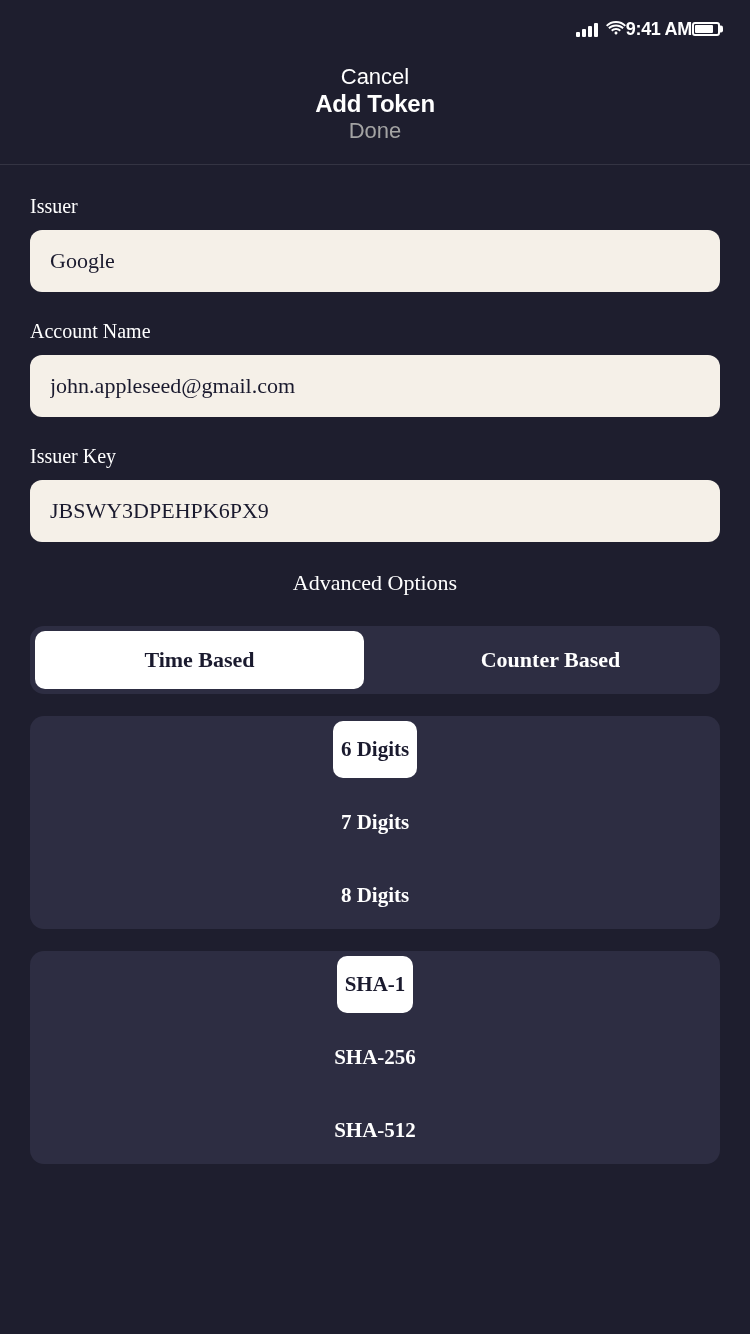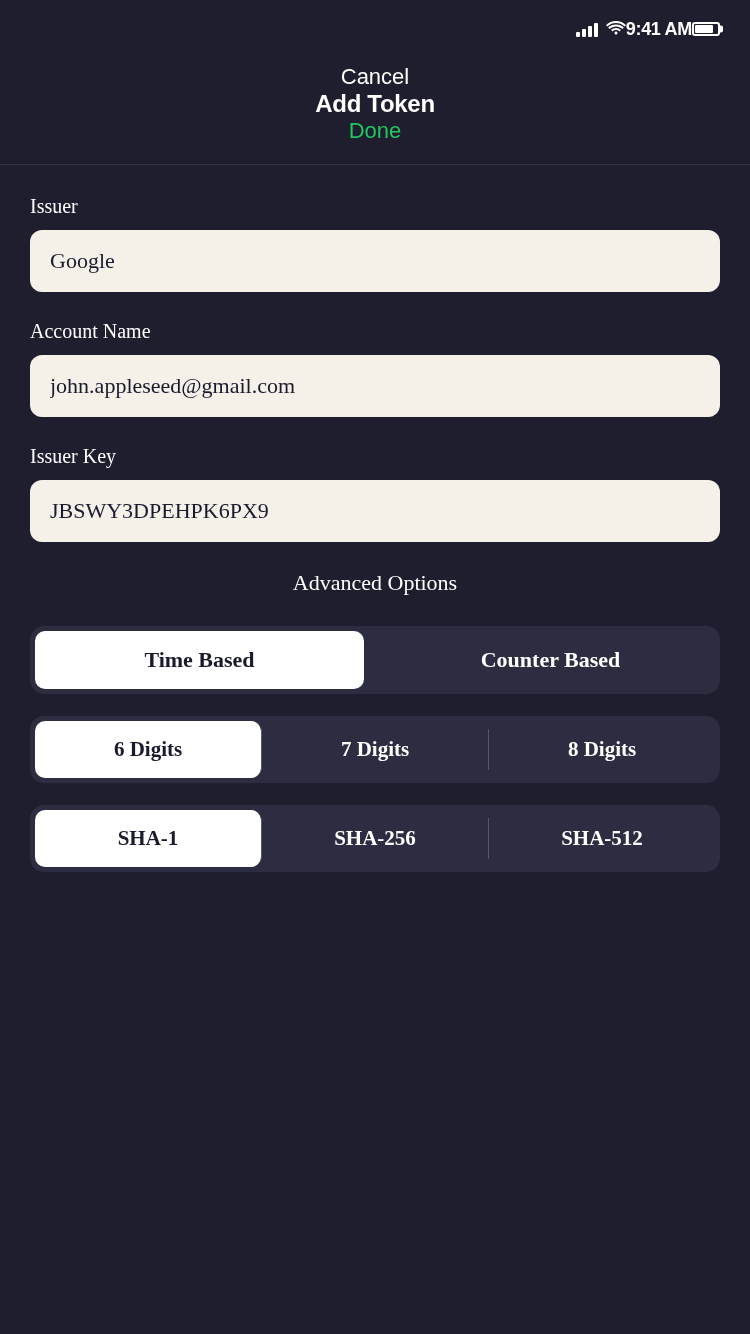--- a/index.html
+++ b/index.html
@@ -117,21 +117,21 @@
 
     .nav-title {
       font-size: 24px;
       font-weight: 600;
       color: #ffffff;
       letter-spacing: -0.3px;
     }
 
     .nav-done {
       font-size: 22px;
-      color: #22c55e;
+      color: #a3a3a3;
       cursor: pointer;
       font-weight: 400;
     }
 
     
     .content {
       padding: 30px 30px 40px 30px;
       font-family: Liberation Serif, serif;
     }
 
@@ -218,20 +218,21 @@
 
     
     .toggle-group-three {
       display: flex;
       background-color: #2d2d42;
       border-radius: 14px;
       padding: 5px;
       margin-bottom: 22px;
       overflow: hidden;
       align-items: center;
+      flex-direction: column;
     }
 
     .toggle-option-three {
       flex: 1;
       padding: 16px 8px;
       text-align: center;
       font-size: 21px;
       font-weight: 600;
       border-radius: 10px;
       cursor: pointer;

